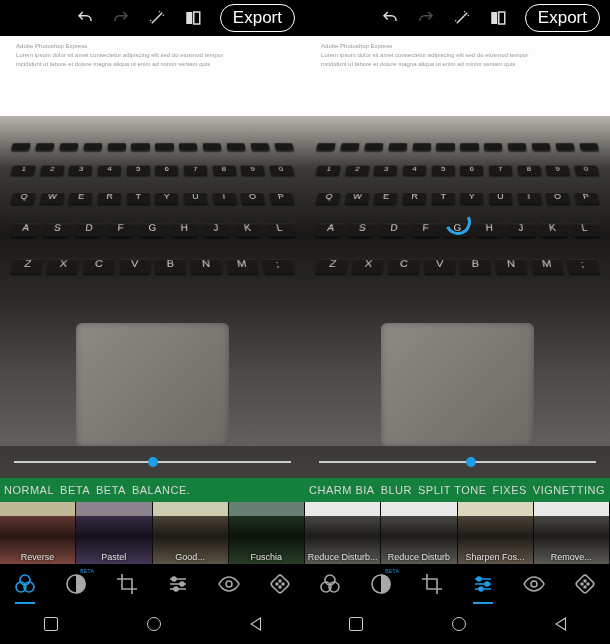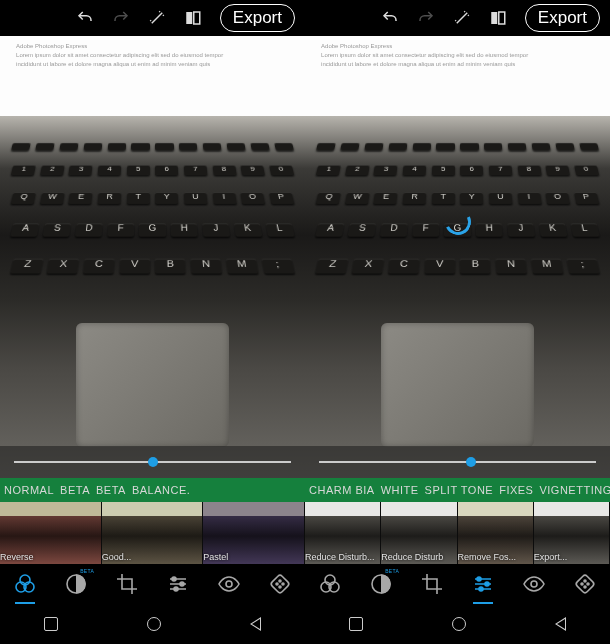--- a/index.html
+++ b/index.html
@@ -144,20 +144,21 @@
 .thumb.sep .thumb-img { filter: sepia(0.8) brightness(0.8); }
 .thumb.pur .thumb-img { filter: sepia(1) hue-rotate(220deg) saturate(1.8) brightness(0.55); }
 .thumb.grn .thumb-img { filter: sepia(1) hue-rotate(70deg) saturate(1.6) brightness(0.5); }
 .thumb.blu .thumb-img { filter: sepia(1) hue-rotate(170deg) saturate(1.6) brightness(0.55); }
 .thumb.warm .thumb-img { filter: sepia(0.6) hue-rotate(-10deg) brightness(0.85); }
 .thumb-label {
   position: absolute;
   bottom: 2px; left: 0; right: 0;
   font-size: 9px;
   color: #e2e2e2;
+  text-align: center;
   text-shadow: 0 0 3px #000;
   white-space: nowrap;
   overflow: hidden;
   margin-top: 12px;
 }
 .tools {
   height: 40px;
   background: #000;
   display: flex;
   align-items: center;
@@ -321,27 +322,31 @@
     <span class="mode">BETA</span>
     <span class="mode">BETA</span>
     <span class="mode">BALANCE.</span>
   </div>
 
   <div class="thumbs">
     <div class="thumb red">
         <div class="thumb-img"></div>
         <div class="thumb-label">Reverse</div>
       </div>
+    <div class="thumb pur">
+        <div class="thumb-img"></div>
+        <div class="thumb-label">Pastel</div>
+      </div>
     <div class="thumb sep">
         <div class="thumb-img"></div>
         <div class="thumb-label">Good...</div>
       </div>
-    <div class="thumb pur">
-        <div class="thumb-img"></div>
-        <div class="thumb-label">Pastel</div>
+    <div class="thumb grn">
+        <div class="thumb-img"></div>
+        <div class="thumb-label">Fuschia</div>
       </div>
   </div>
 
   <div class="tools">
     <div class="tool active">
         <svg viewBox="0 0 24 24" fill="none" stroke="currentColor" stroke-width="1.6">
           <circle cx="12" cy="8" r="5"></circle>
           <circle cx="8" cy="15" r="5"></circle>
           <circle cx="16" cy="15" r="5"></circle>
         </svg>
@@ -484,42 +489,42 @@
     <div class="spinner"></div>
     <div class="slider-wrap">
       <div class="slider-track">
           <div class="slider-thumb" style="left:55%"></div>
         </div>
     </div>
   </div>
 
   <div class="modes">
     <span class="mode">CHARM BIA</span>
-    <span class="mode">WHITE</span>
+    <span class="mode">BLUR</span>
     <span class="mode">SPLIT TONE</span>
     <span class="mode">FIXES</span>
     <span class="mode">VIGNETTING</span>
   </div>
 
   <div class="thumbs">
     <div class="thumb">
         <div class="thumb-img"></div>
         <div class="thumb-label">Reduce Disturb...</div>
       </div>
     <div class="thumb">
         <div class="thumb-img"></div>
         <div class="thumb-label">Reduce Disturb</div>
       </div>
     <div class="thumb warm">
         <div class="thumb-img"></div>
-        <div class="thumb-label">Remove Fos...</div>
+        <div class="thumb-label">Sharpen Fos...</div>
       </div>
     <div class="thumb">
         <div class="thumb-img"></div>
-        <div class="thumb-label">Export...</div>
+        <div class="thumb-label">Remove...</div>
       </div>
   </div>
 
   <div class="tools">
     <div class="tool">
         <svg viewBox="0 0 24 24" fill="none" stroke="currentColor" stroke-width="1.6">
           <circle cx="12" cy="8" r="5"></circle>
           <circle cx="8" cy="15" r="5"></circle>
           <circle cx="16" cy="15" r="5"></circle>
         </svg>

